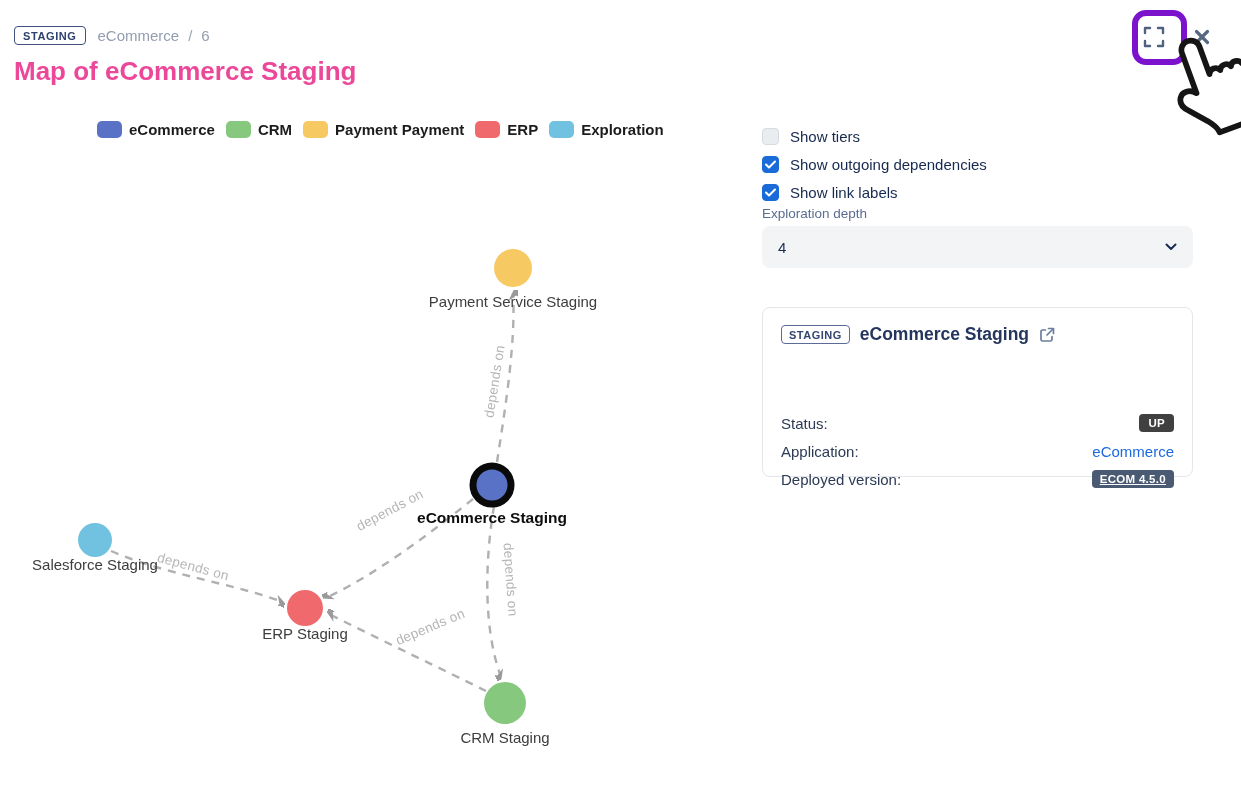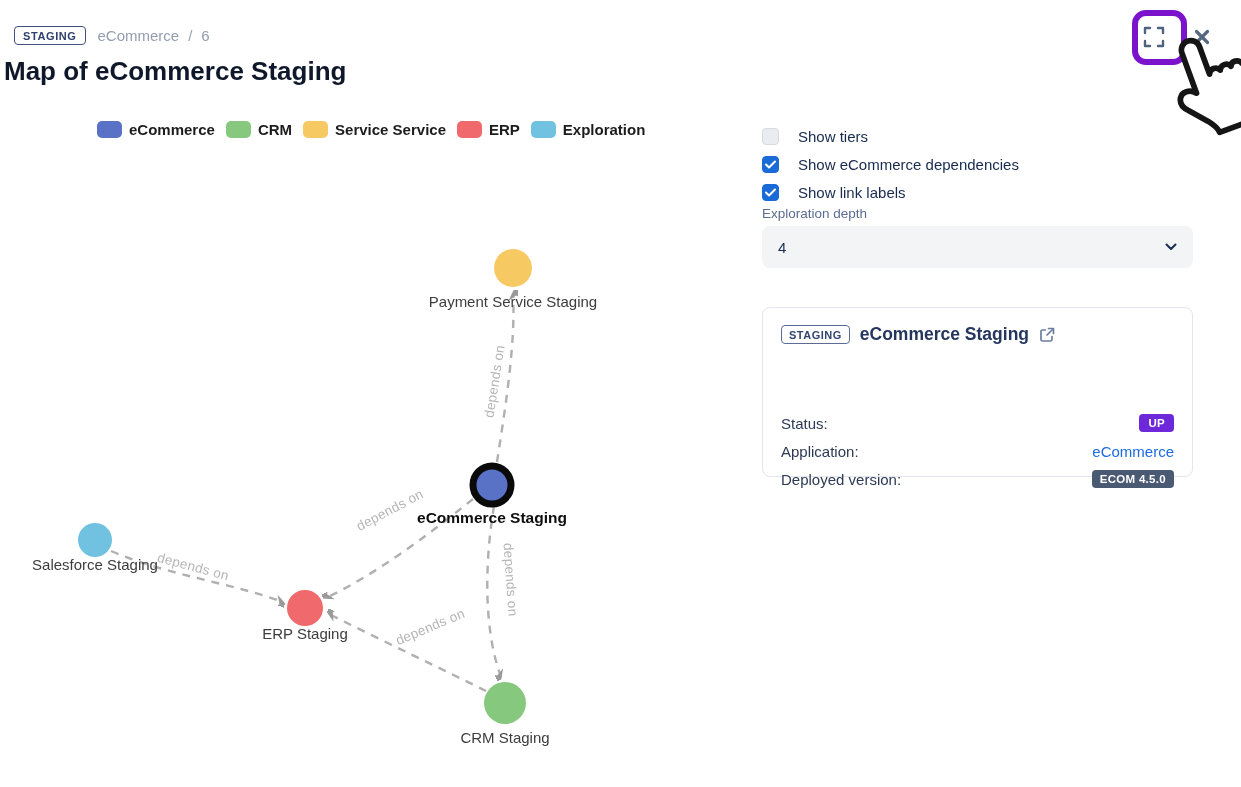--- a/index.html
+++ b/index.html
@@ -6,21 +6,21 @@
   html,body { width:1241px; height:787px; background:#ffffff; overflow:hidden;
               font-family:"Liberation Sans", sans-serif; }
   .stage { position:relative; width:1241px; height:634px; background:#fff; }
 
   
   .topbar { position:absolute; left:14px; top:26px; display:flex; align-items:center; gap:12px; }
   .env-badge { display:inline-block; font-size:11px; font-weight:bold; letter-spacing:.6px;
                color:#2e406d; border:1.6px solid #41507c; border-radius:4px; padding:3px 8px 2px; }
   .crumbs { display:flex; align-items:baseline; gap:9px; font-size:15px; color:#939db0; }
   .crumb-sep { color:#9aa3b2; }
-  .page-title { position:absolute; left:4px; top:56px; font-size:26px; font-weight:bold; color:#0f172a;text-align:right; }
+  .page-title { position:absolute; left:14px; top:56px; font-size:26px; font-weight:bold; color:#ec4899;text-align:right; }
 
   .window-actions { position:absolute; right:24px; top:22px; display:flex; align-items:center; gap:18px; }
   .icon-btn { width:30px; height:30px; display:flex; align-items:center; justify-content:center;
               background:none; border:none; cursor:pointer; }
 
   
   .highlight-box { position:absolute; left:1132px; top:10px; width:55px; height:55px;
                    border:6px solid #7b12cc; border-radius:14px; pointer-events:none; }
   .hand-cursor { position:absolute; left:1151px; top:44px; width:97px; height:106px;
                  transform:rotate(-20deg); transform-origin:18px 8px; pointer-events:none; }
@@ -32,44 +32,44 @@
 
   
   .graph-svg { position:absolute; left:0; top:110px; }
   .edge { fill:none; stroke:#b0b0b0; stroke-width:2.4; stroke-dasharray:8 7; }
   .edge-label { font-size:13.5px; fill:#b5b5b5; letter-spacing:.3px; text-anchor:middle; }
   .node-label { font-size:15px; fill:#3d3d3d; text-anchor:middle; }
   .node-label.selected { font-weight:bold; fill:#0d0d0d; font-size:15.5px; }
 
   
   .panel { position:absolute; left:762px; top:122px; width:431px; }
-  .chk-row { display:flex; align-items:center; gap:19px; height:28px; }
+  .chk-row { display:flex; align-items:center; gap:11px; height:28px; }
   .checkbox { width:17px; height:17px; border-radius:4px; background:#e9ecf0; border:1px solid #d7dade;
               display:flex; align-items:center; justify-content:center; flex:0 0 auto; cursor:pointer; }
   .checkbox.checked { background:#1a6bd8; border-color:#1a6bd8; }
   .chk-label { font-size:15px; color:#16294e; }
 
   .depth-label { font-size:13.5px; color:#5b6c92; }
   .select { margin-top:5px; height:42px; width:431px; background:#f2f4f6; border-radius:8px;
             display:flex; align-items:center; justify-content:space-between; padding:0 16px;
             font-size:15px; color:#1b2d55; cursor:pointer; }
 
   .card { margin-top:39px; width:431px; height:170px; border:1.5px solid #e3e6ea; border-radius:8px;
           padding:16px 18px; background:#fff; }
   .card-head { display:flex; align-items:center; gap:10px; }
   .card-badge { display:inline-block; font-size:11px; font-weight:bold; letter-spacing:.5px;
                 color:#334571; border:1.5px solid #5a6b94; border-radius:4px; padding:3px 7px 2px; }
   .card-title { font-size:17.5px; font-weight:bold; color:#25365e; }
   .card-rows { margin-top:64px; }
   .card-row { display:flex; align-items:center; justify-content:space-between; height:28px; }
   .row-label { font-size:15px; color:#2c3a55; }
-  .badge-green { background:#6d28d9; color:#fff; font-size:11.5px; font-weight:bold;
+  .badge-green { background:#404040; color:#fff; font-size:11.5px; font-weight:bold;
                  border-radius:4px; padding:3px 9px; letter-spacing:.3px; }
   .badge-dark  { background:#4a5a73; color:#fff; font-size:11.5px; font-weight:bold;
-                 border-radius:4px; padding:3px 8px; letter-spacing:.3px; }
+                 border-radius:4px; padding:3px 8px; letter-spacing:.3px;text-decoration:underline; }
   .app-link { font-size:15px; color:#1b6ae0; text-decoration:none; cursor:pointer; }
 </style>
 </head>
 <body>
 
 <div class="stage">
 
   <div class="topbar">
     <span class="env-badge">STAGING</span>
     <span class="crumbs">
@@ -116,21 +116,21 @@
     <span class="legend-item">
       <svg width="25" height="17">
         <rect x="0" y="0" width="25" height="17" rx="5" fill="#87c87f"></rect>
         </svg>
       <span class="legend-label">CRM</span>
     </span>
     <span class="legend-item">
       <svg width="25" height="17">
         <rect x="0" y="0" width="25" height="17" rx="5" fill="#f7c963"></rect>
         </svg>
-      <span class="legend-label">Service Service</span>
+      <span class="legend-label">Payment Payment</span>
     </span>
     <span class="legend-item">
       <svg width="25" height="17">
         <rect x="0" y="0" width="25" height="17" rx="5" fill="#f0696c"></rect>
         </svg>
       <span class="legend-label">ERP</span>
     </span>
     <span class="legend-item">
       <svg width="25" height="17">
         <rect x="0" y="0" width="25" height="17" rx="5" fill="#71c2e1"></rect>
@@ -176,21 +176,21 @@
     <div class="chk-row">
       <span class="checkbox"></span>
       <span class="chk-label">Show tiers</span>
     </div>
     <div class="chk-row">
       <span class="checkbox checked">
         <svg width="11" height="9" viewBox="0 0 11 9" fill="none" stroke="#fff" stroke-width="2" stroke-linecap="round" stroke-linejoin="round">
           <path d="M1 4.5 L4 7.5 L10 1.5"></path>
           </svg>
       </span>
-      <span class="chk-label">Show eCommerce dependencies</span>
+      <span class="chk-label">Show outgoing dependencies</span>
     </div>
     <div class="chk-row">
       <span class="checkbox checked">
         <svg width="11" height="9" viewBox="0 0 11 9" fill="none" stroke="#fff" stroke-width="2" stroke-linecap="round" stroke-linejoin="round">
           <path d="M1 4.5 L4 7.5 L10 1.5"></path>
           </svg>
       </span>
       <span class="chk-label">Show link labels</span>
     </div>
 

